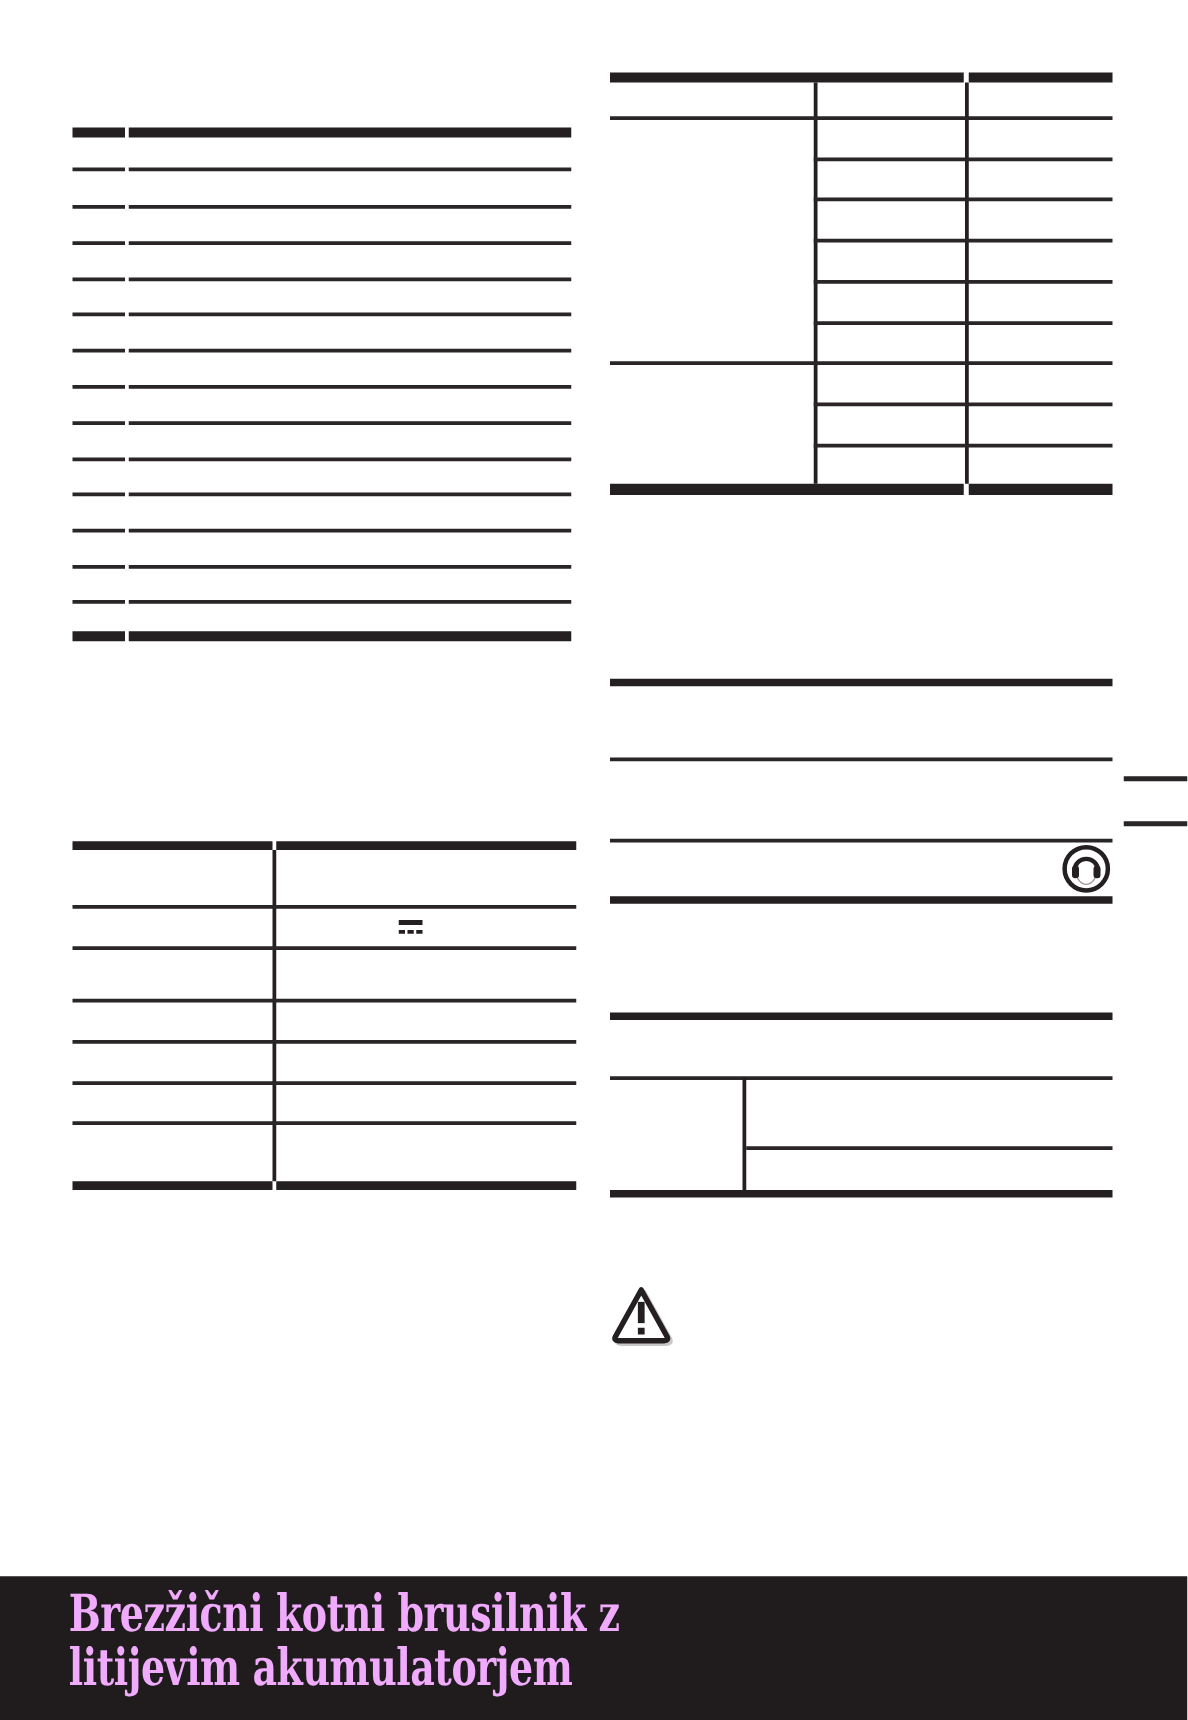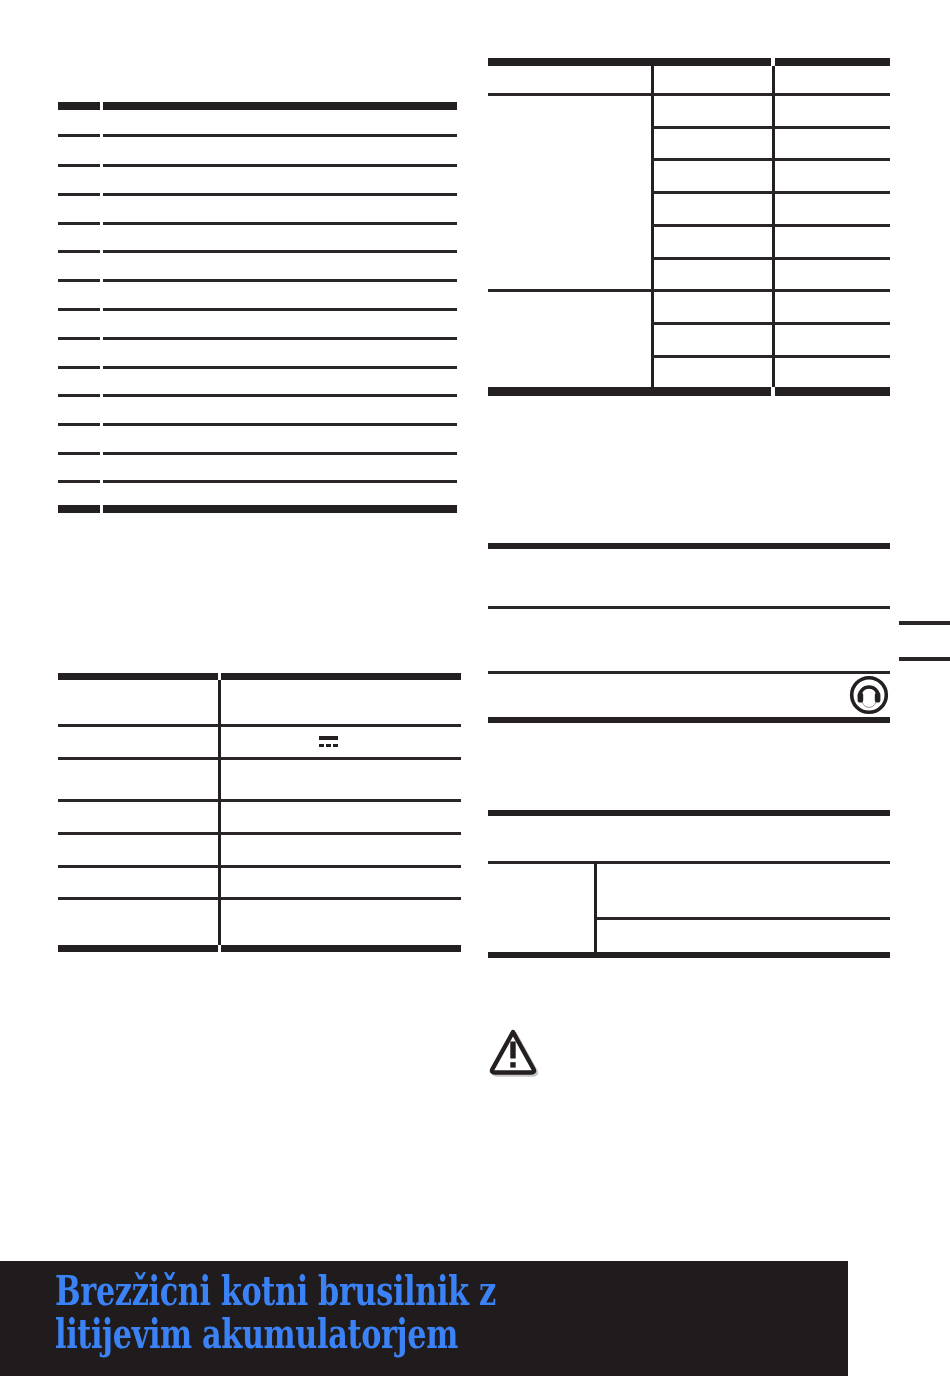--- a/index.html
+++ b/index.html
@@ -10,22 +10,22 @@
   .abs{position:absolute;}
   .bar{position:absolute;background:#241f20;}
   .thin{position:absolute;background:#2a2526;}
   .vline{position:absolute;background:#241f20;}
   .sect{position:absolute;}
   
   .dc-bar{position:absolute;left:0;top:0;width:19px;height:4px;background:#241f20;}
   .dc-dash{position:absolute;top:8px;width:5px;height:3px;background:#241f20;}
   
   .banner{
-    position:absolute;left:0;top:1261px;width:848px;height:115px;
-    background:#201c1d;color:#3b82f6;
+    position:absolute;left:0;top:1261px;width:950px;height:115px;
+    background:#201c1d;color:#f0abfc;
   }
   .banner-text{
     position:absolute;left:55px;top:9px;
     font-family:"DejaVu Serif",serif;font-weight:bold;
     font-size:41px;line-height:43px;letter-spacing:-0.5px;
     transform:scaleX(0.74);transform-origin:left top;white-space:nowrap;
   }
 </style>
 </head>
 <body>

